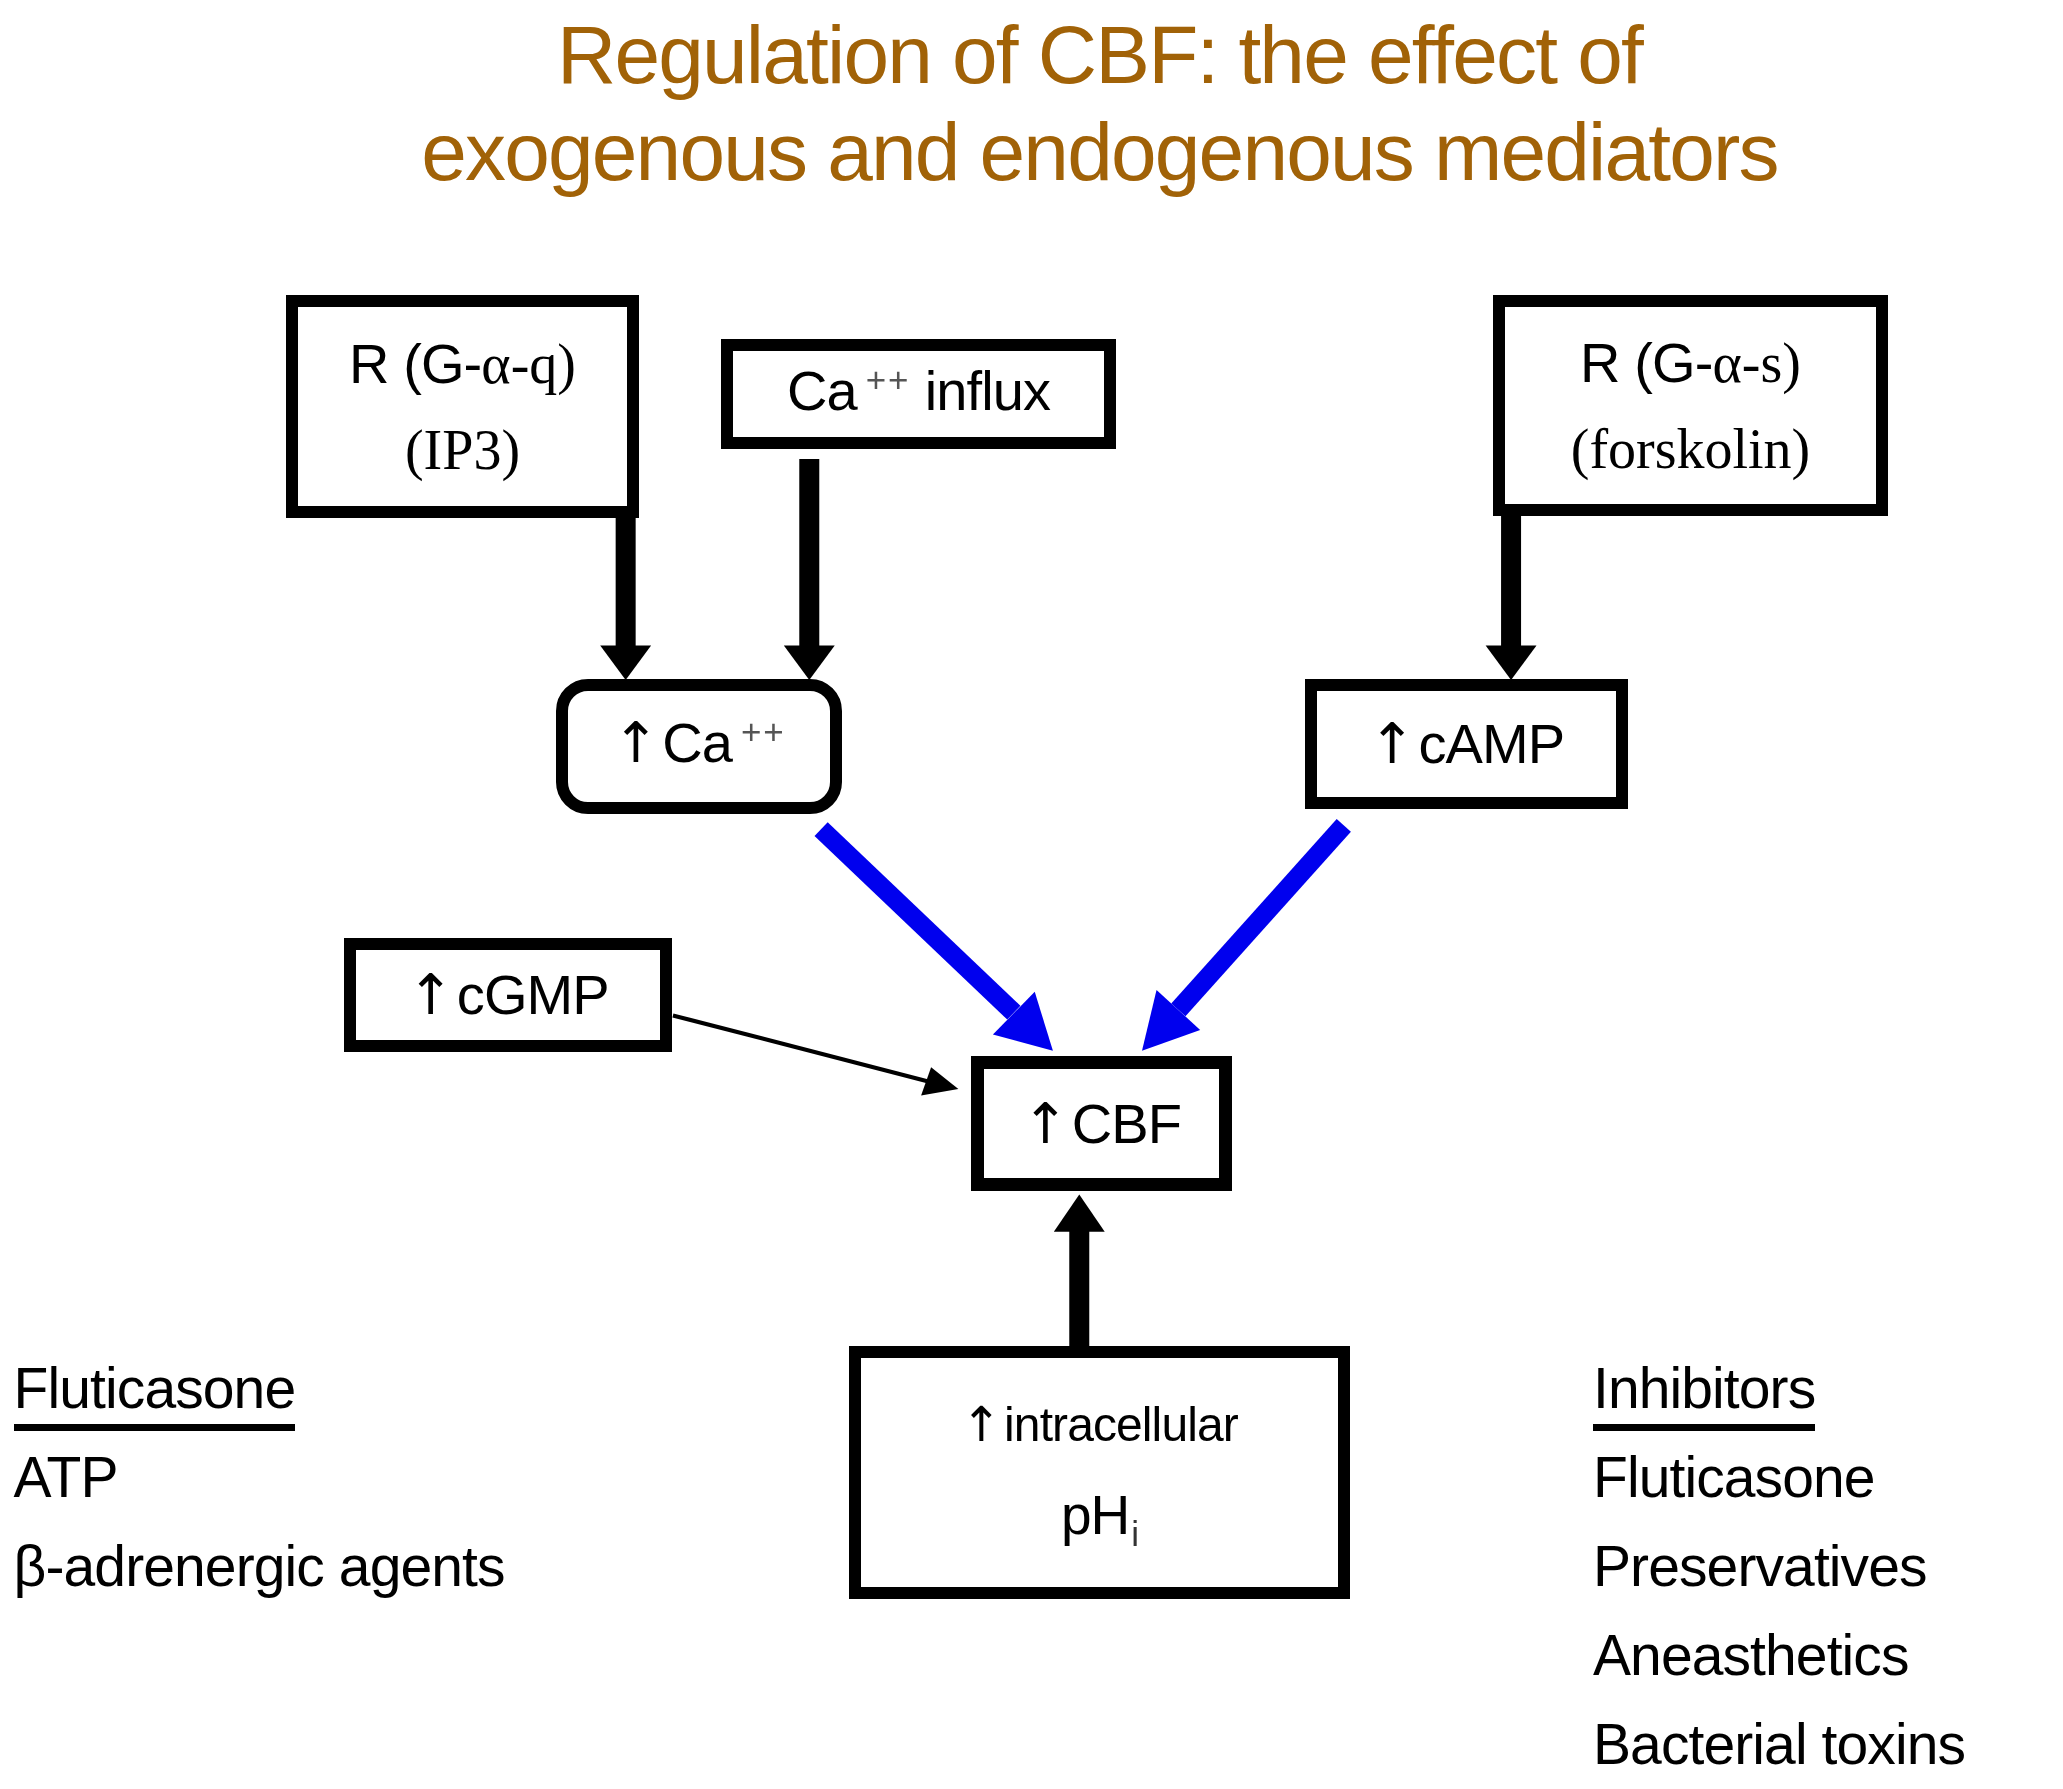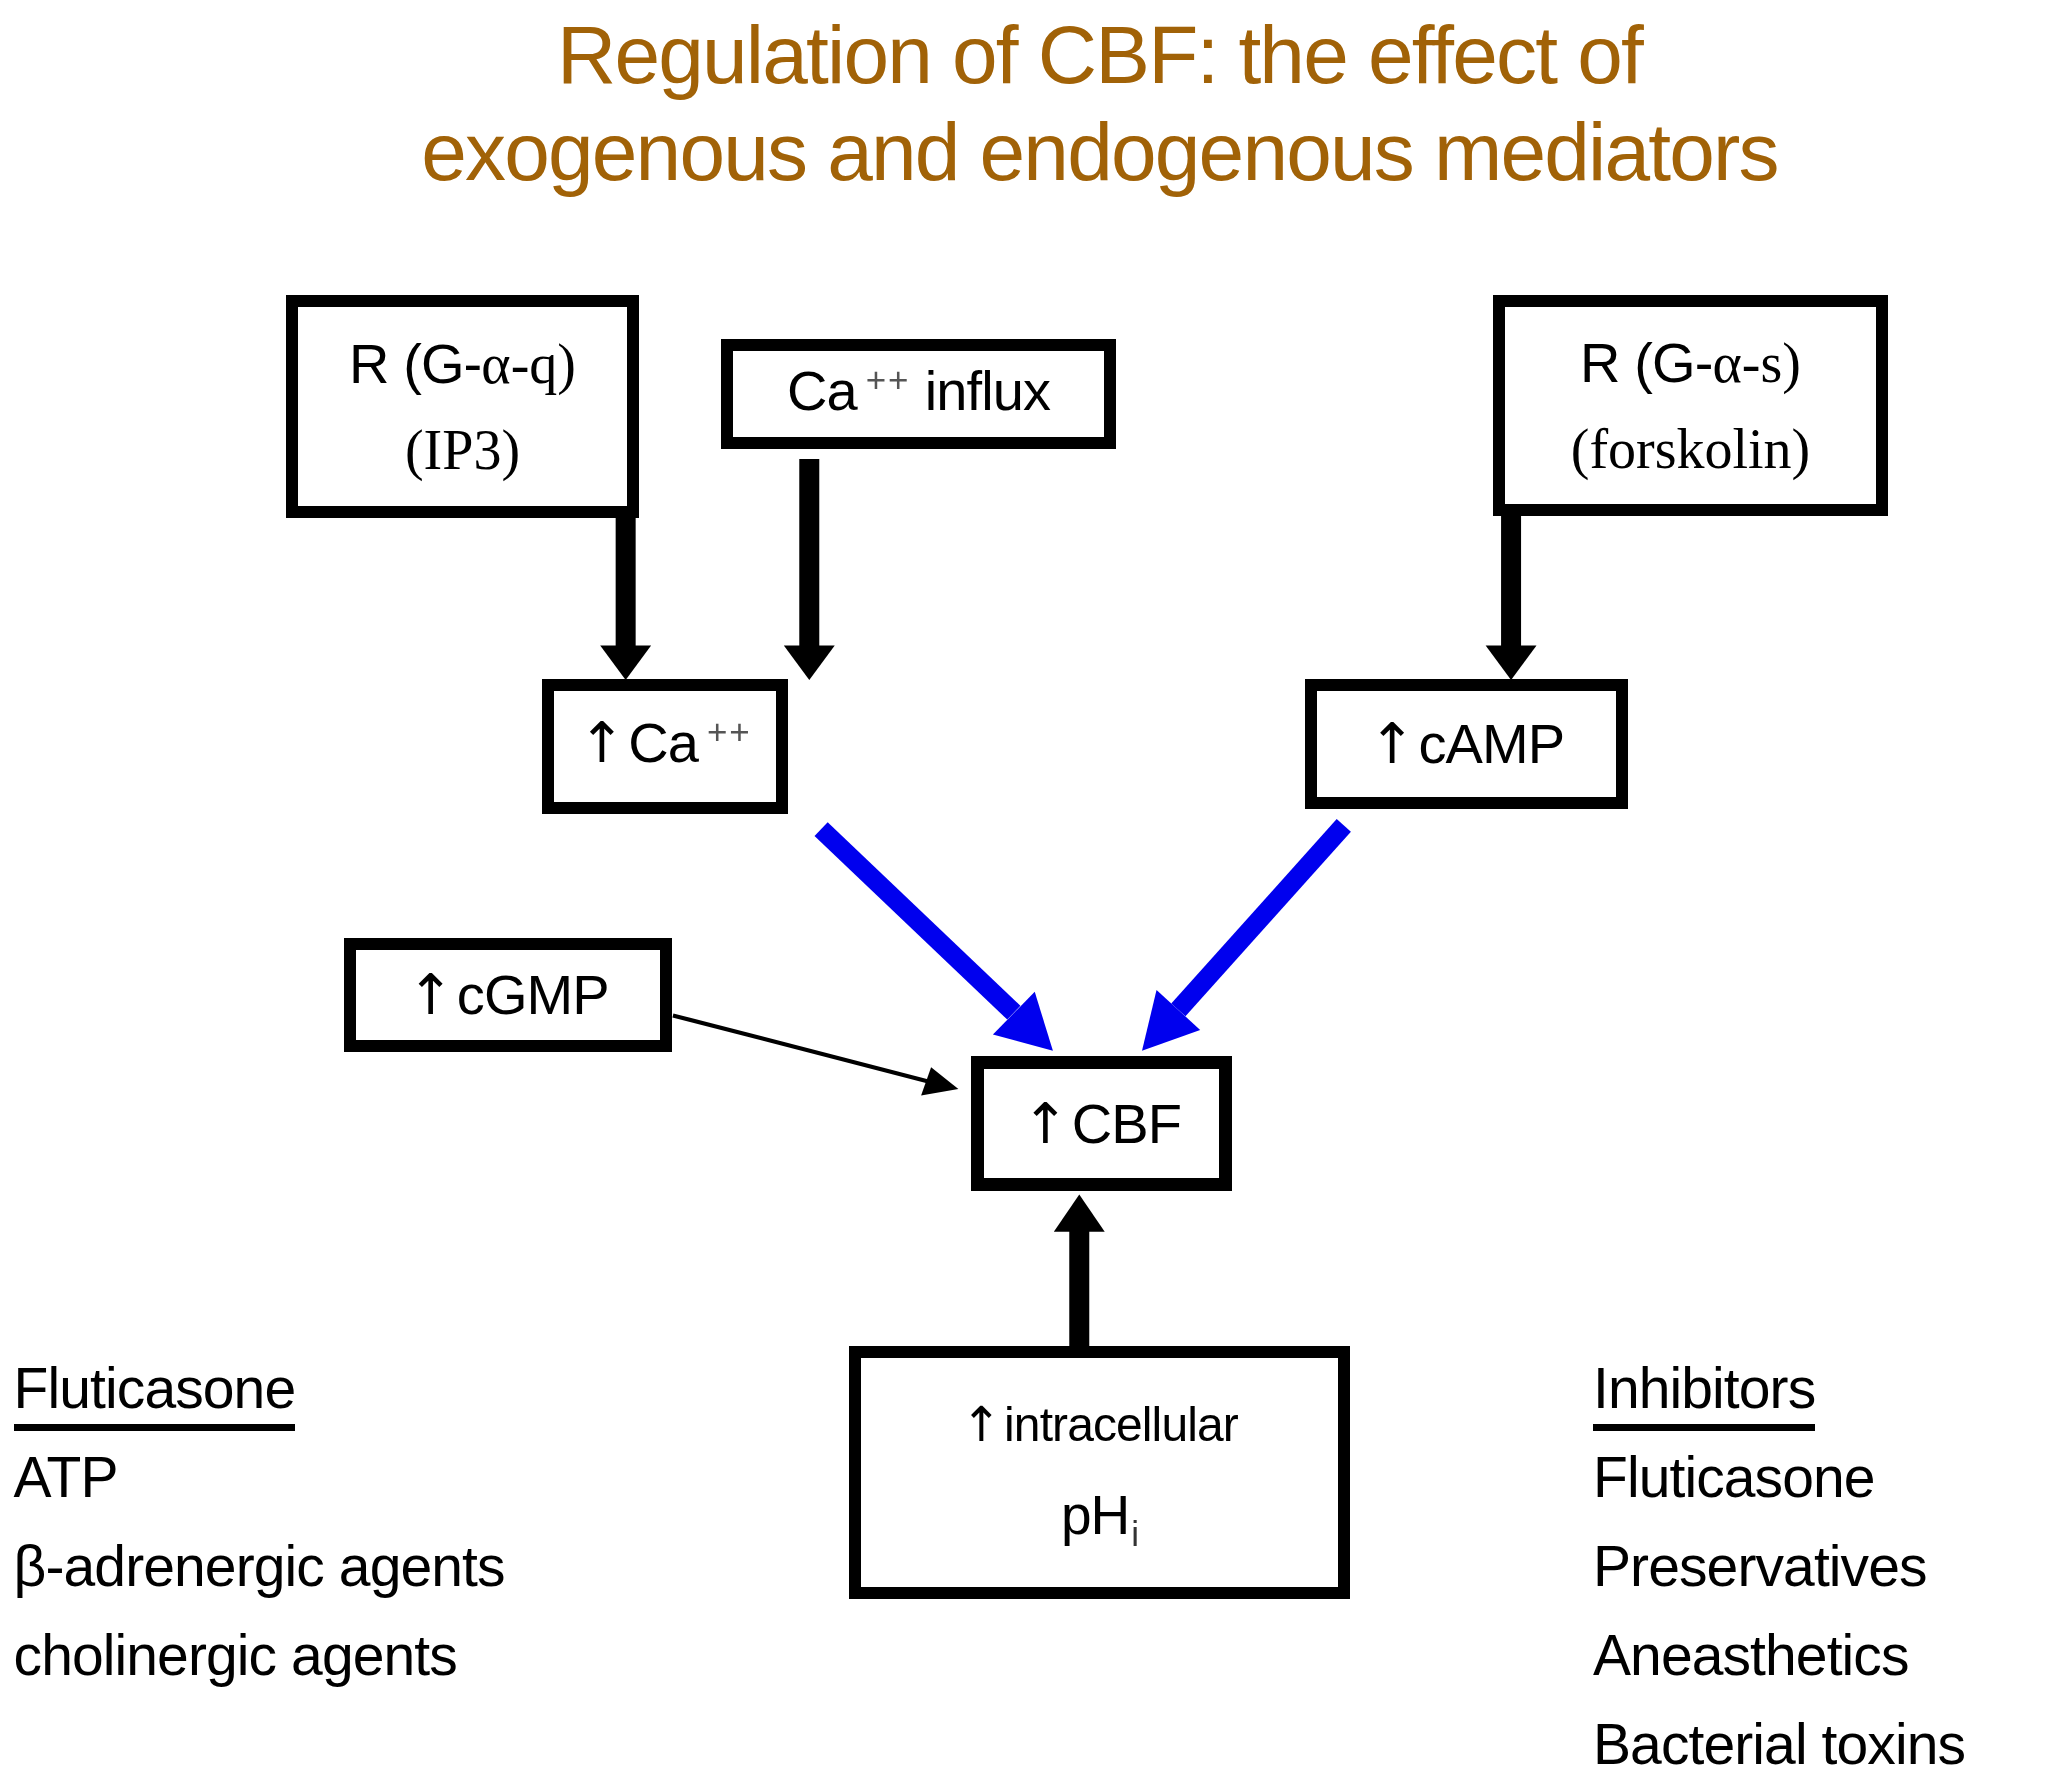--- a/index.html
+++ b/index.html
@@ -143,21 +143,21 @@
     </div>
   </div>
 
   <div class="box" style="left:1493px; top:295px; width:395px; height:221px;">
     <div class="bline">
       <span>R (G-</span><span class="serif">α-s)</span>
     </div>
     <div class="bline serif">(forskolin)</div>
   </div>
 
-  <div class="box" style="left:542px; top:679px; width:246px; height:135px;">
+  <div class="box" style="left:556px; top:679px; width:286px; height:135px;border-radius:32px;">
     <div class="bline">
       <span class="up">↑</span><span>Ca</span><span class="supp">++</span>
     </div>
   </div>
 
   <div class="box" style="left:1305px; top:679px; width:323px; height:130px;">
     <div class="bline">
       <span class="up">↑</span><span>cAMP</span>
     </div>
   </div>
@@ -182,21 +182,20 @@
       <span>pH</span><span class="subb">i</span>
     </div>
   </div>
 
   <div class="list list-left">
     <div class="list-heading">
       <span>Fluticasone</span>
     </div>
     <div class="list-item">ATP</div>
     <div class="list-item">β-adrenergic agents</div>
-    <div class="list-item">cholinergic agents</div>
   </div>
 
   <div class="list list-right">
     <div class="list-heading">
       <span>Inhibitors</span>
     </div>
     <div class="list-item">Fluticasone</div>
     <div class="list-item">Preservatives</div>
     <div class="list-item">Aneasthetics</div>
     <div class="list-item">Bacterial toxins</div>

